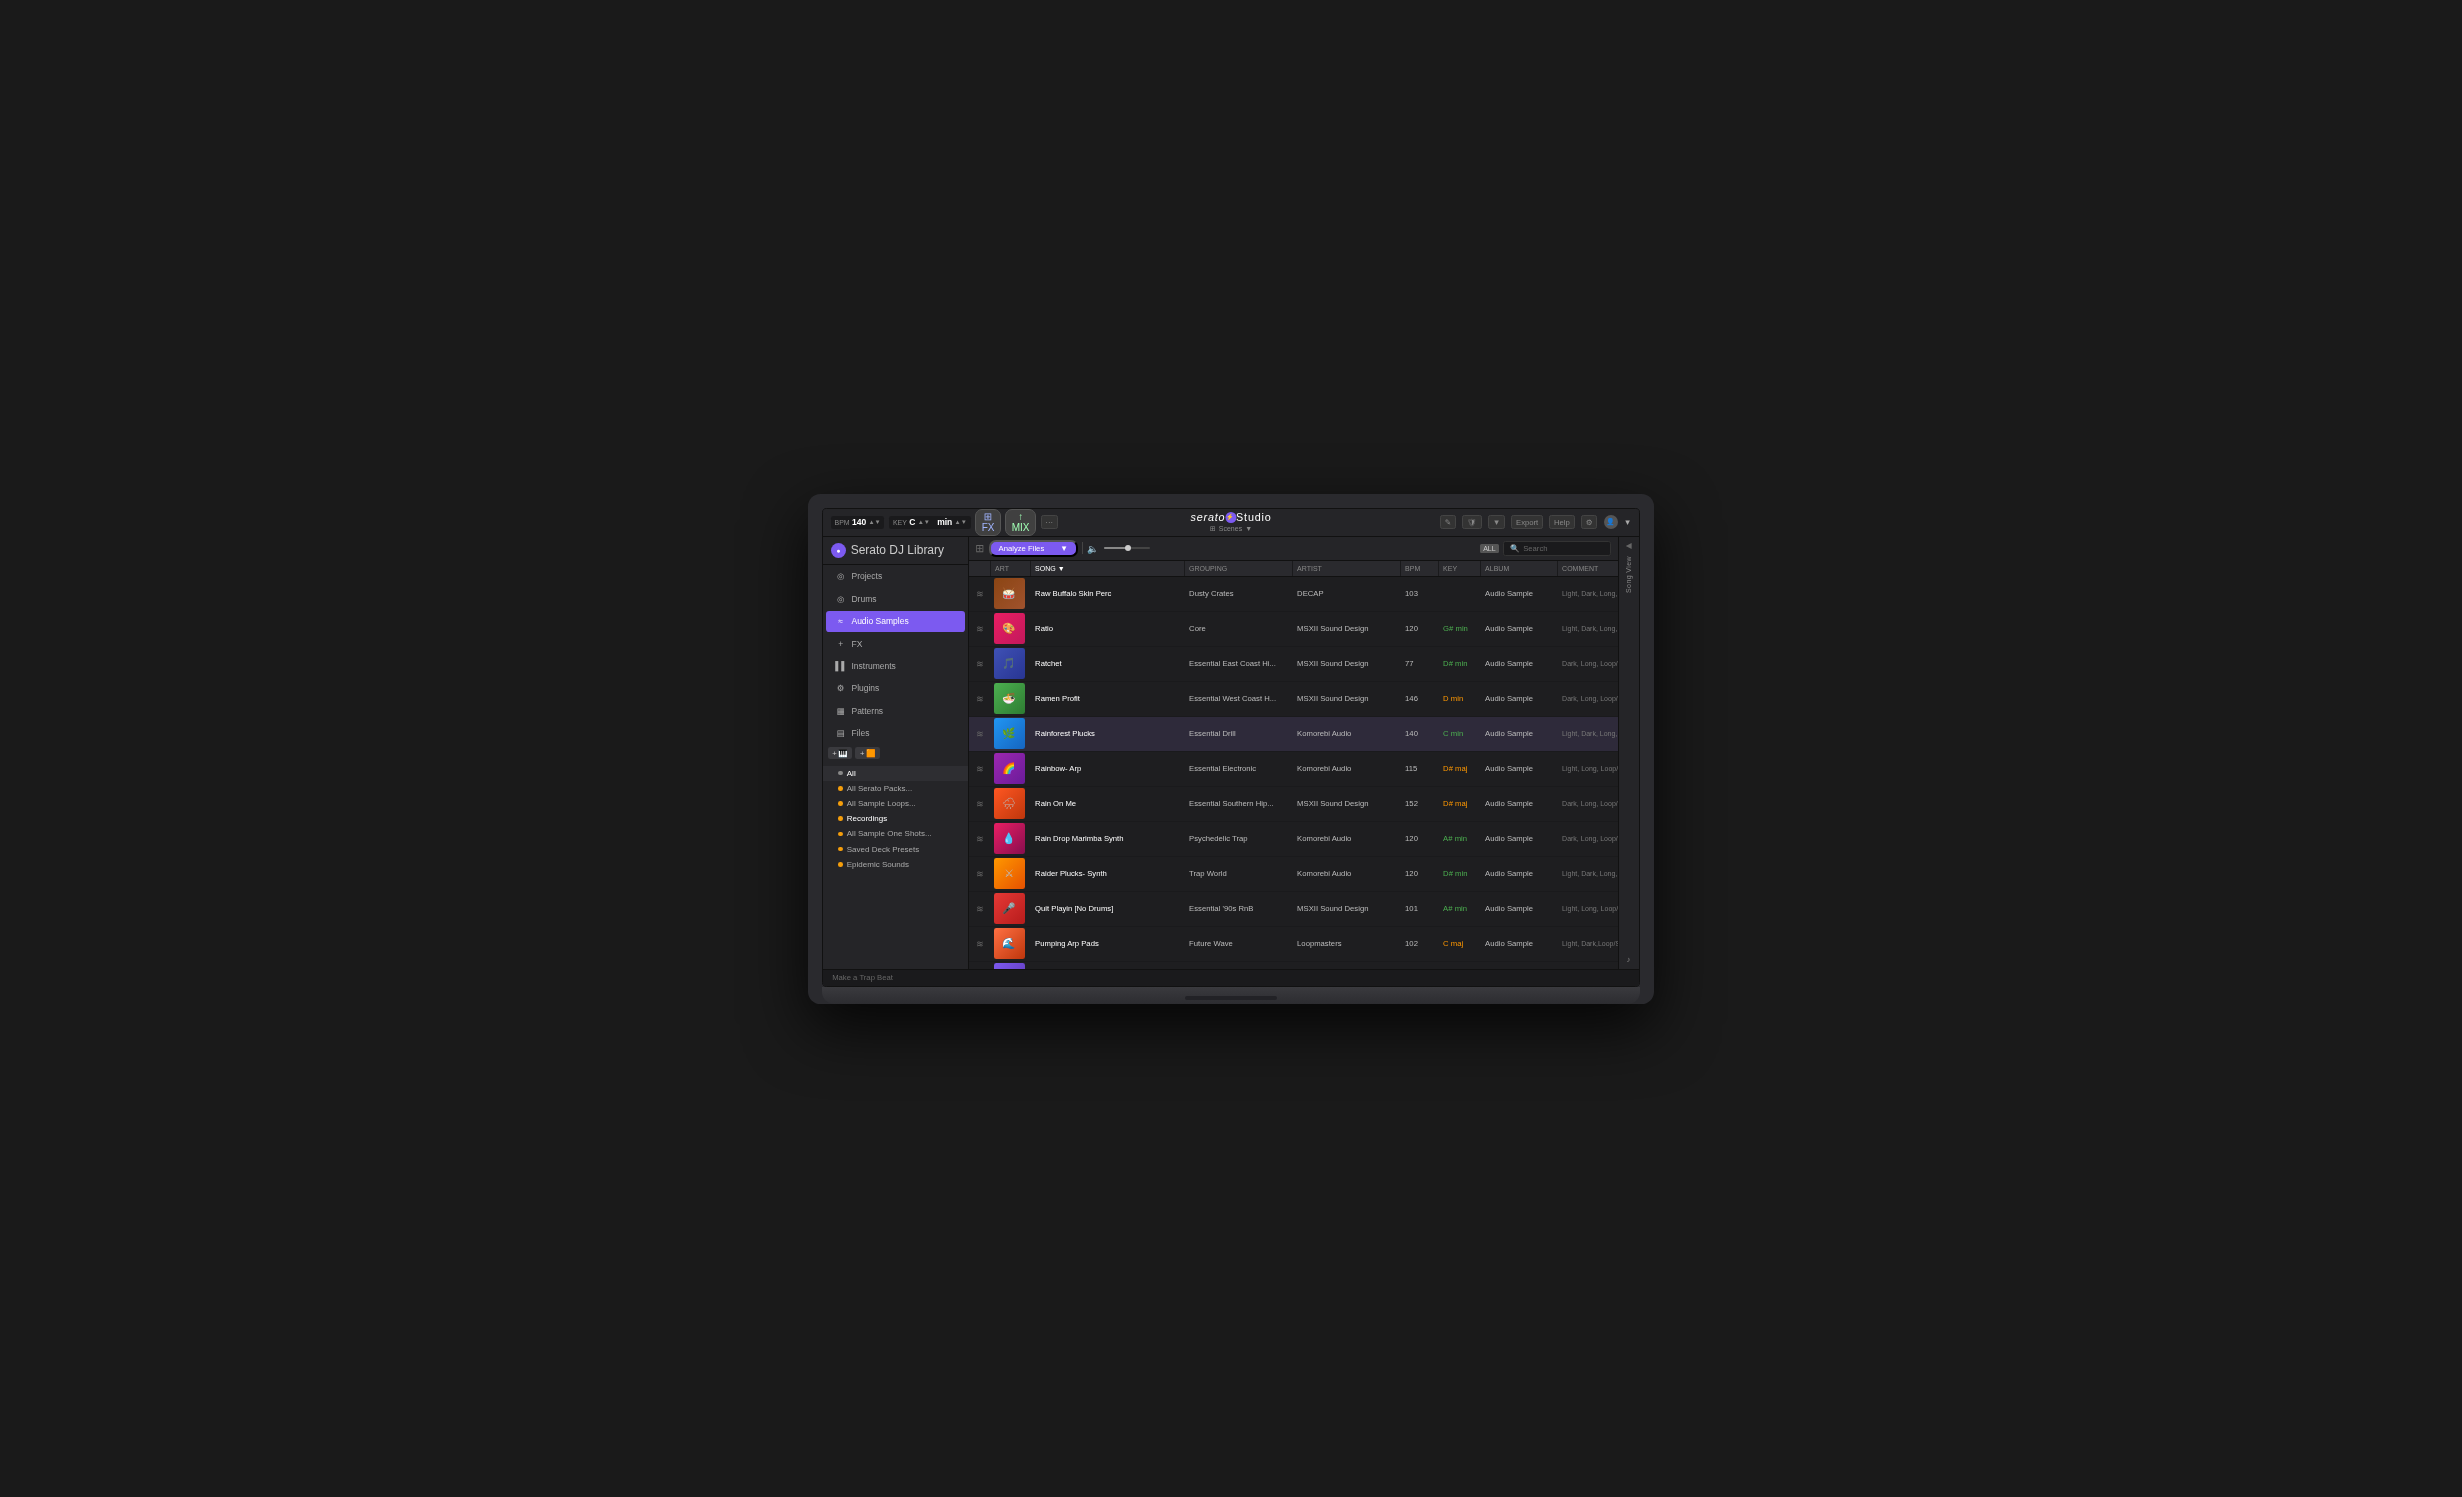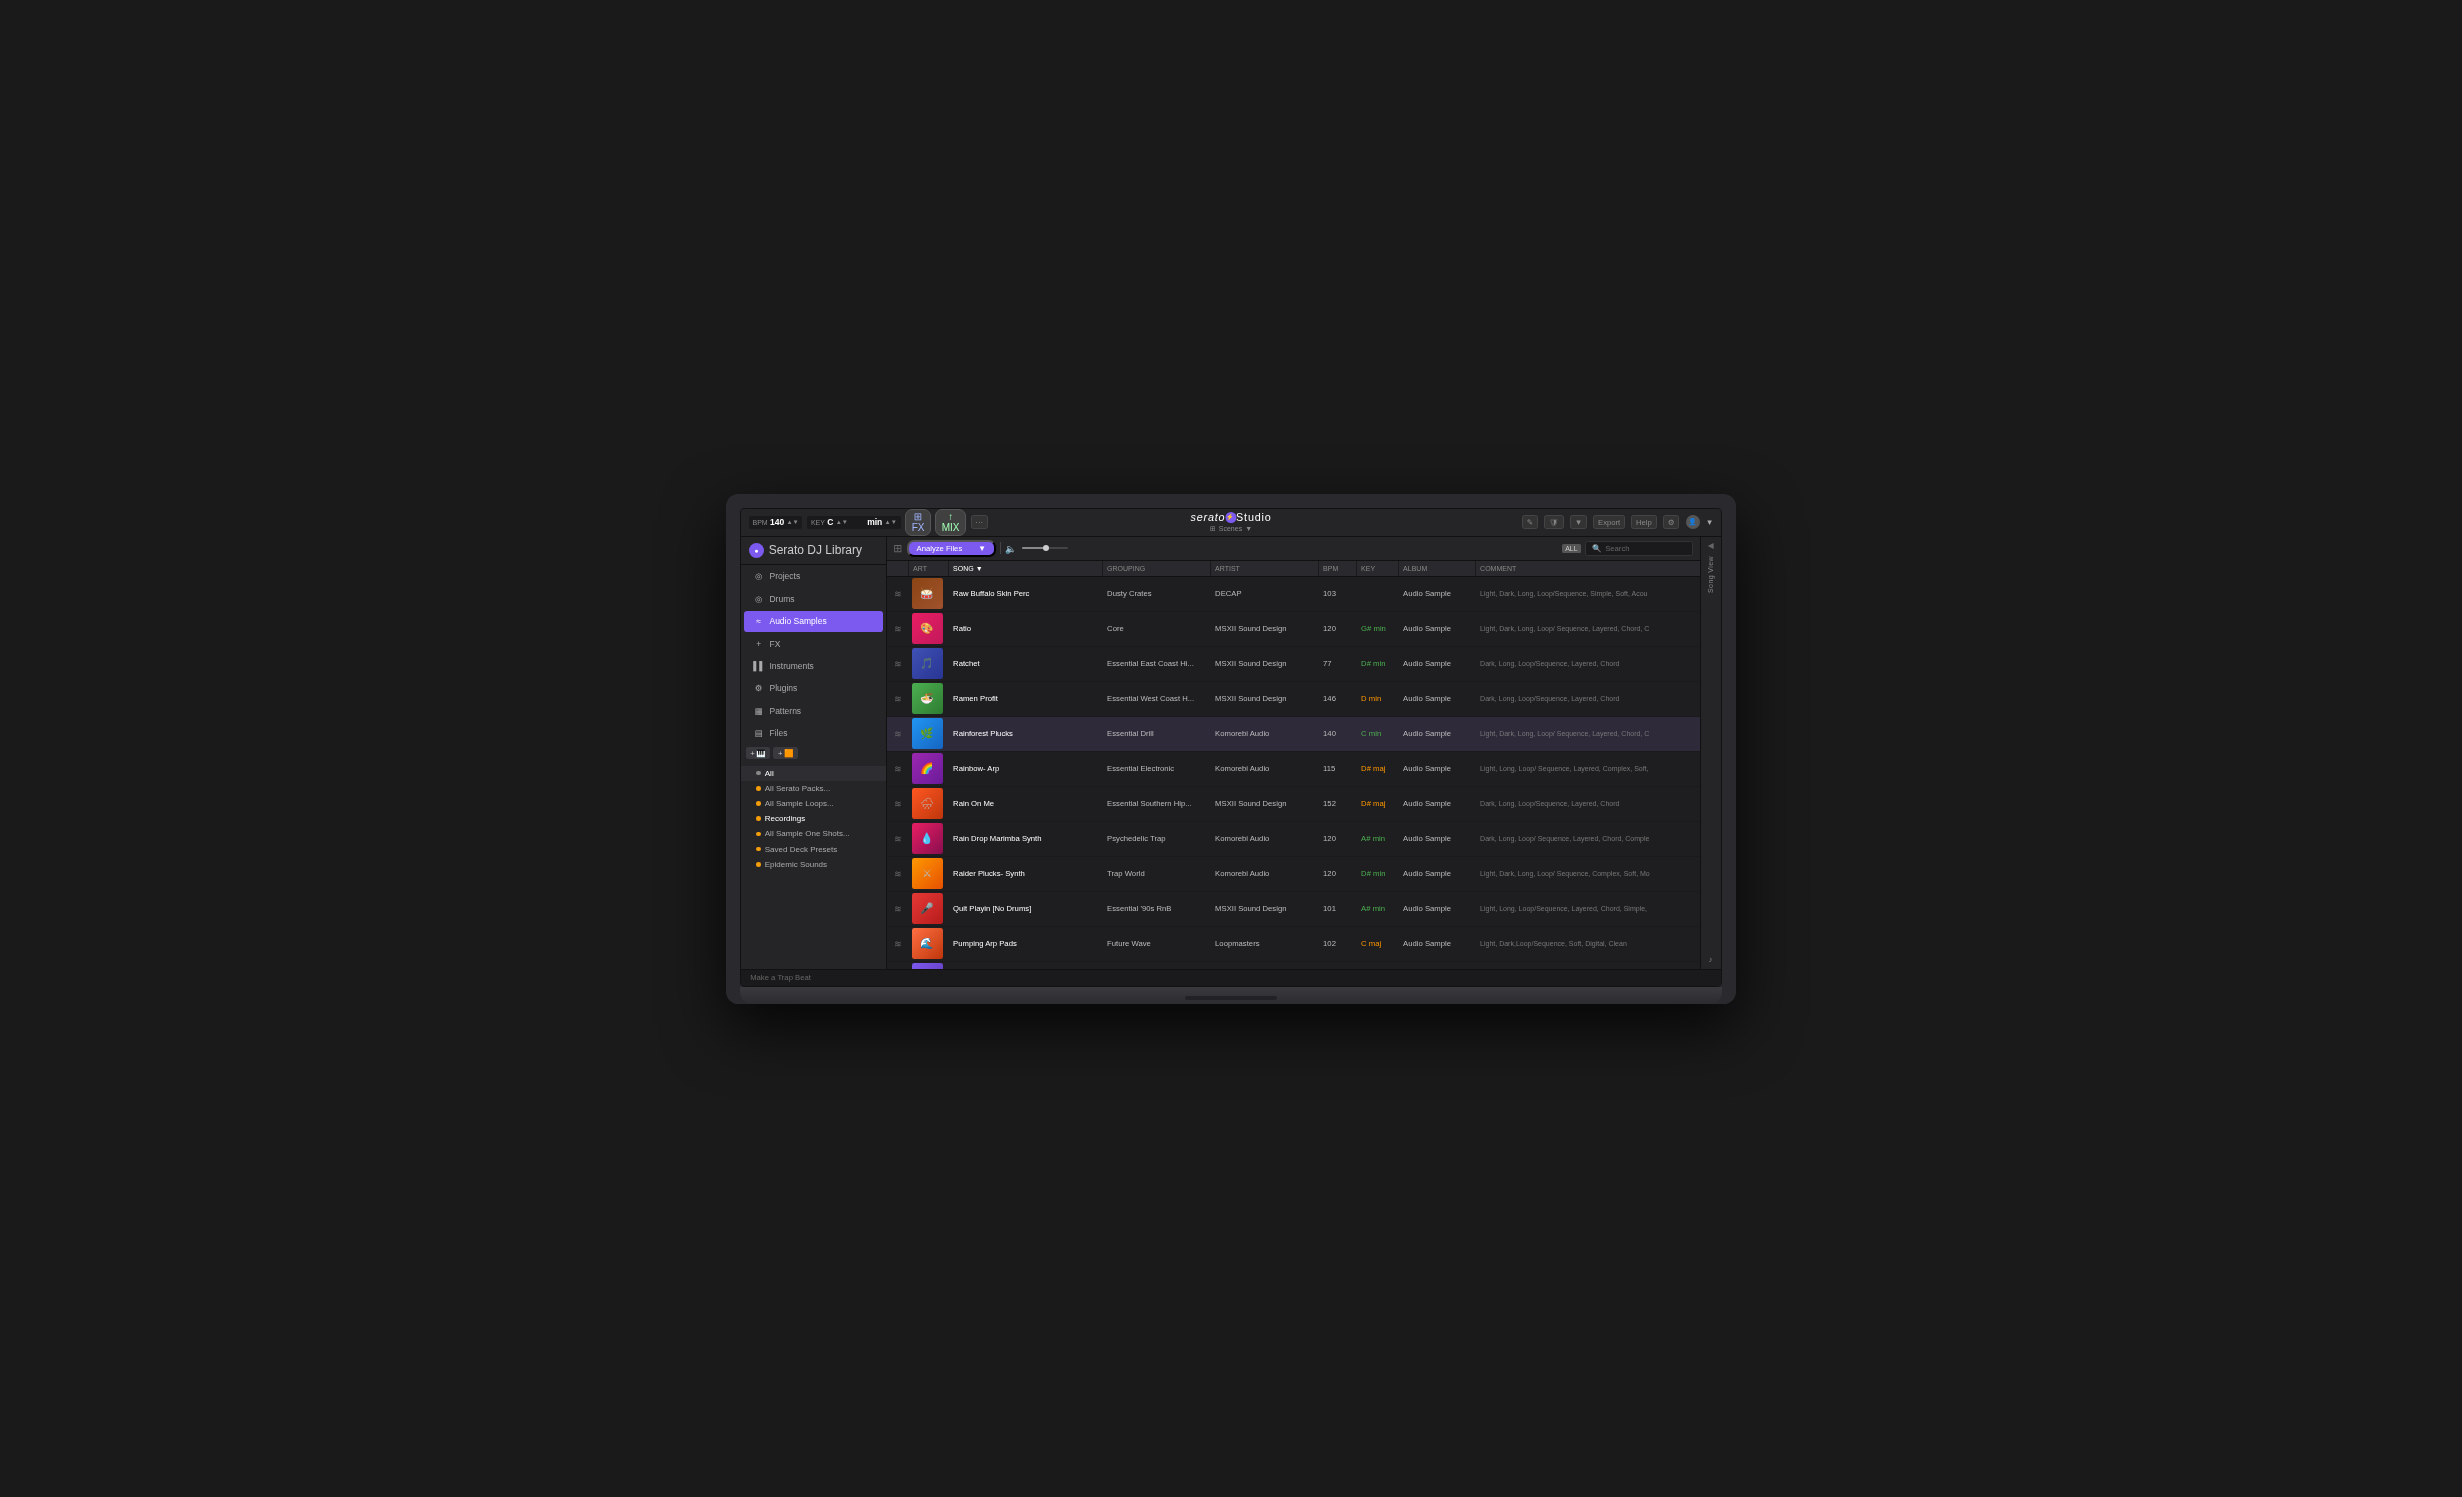--- a/index.html
+++ b/index.html
@@ -6,21 +6,21 @@
     body {
       background: #1a1a1a;
       display: flex;
       justify-content: center;
       align-items: center;
       min-height: 100vh;
       font-family: -apple-system, BlinkMacSystemFont, 'Segoe UI', sans-serif;
     }
 
     .laptop-shell {
-      width: 1010px;
+      width: 846px;
       background: #2a2a2e;
       border-radius: 12.3px;
       padding: 14px 14px 0 14px;
       box-shadow: 0 23px 62px rgba(0,0,0,0.8);
       position: relative;
     }
     .laptop-screen {
       background: #1c1c1e;
       border-radius: 4.6px;
       overflow: hidden;
@@ -487,21 +487,21 @@
         <div class="top-bar-left">
           <div class="bpm-section">
             <span class="label-sm">BPM</span>
             <span class="bpm-value">140</span>
             <span class="arrow-btn">▲▼</span>
           </div>
           <div class="key-section">
             <span class="label-sm">KEY</span>
             <span class="bpm-value">C</span>
             <span class="arrow-btn">▲▼</span>
-            <span class="bpm-value" style="margin-left:17px;">min</span>
+            <span class="bpm-value" style="margin-left:5px;">min</span>
             <span class="arrow-btn">▲▼</span>
           </div>
           <button class="fx-btn">⊞ FX</button>
           <button class="mix-btn">↑ MIX</button>
           <button class="icon-btn">···</button>
         </div>
 
         <div class="top-bar-center">
           <div class="serato-logo">
             <span style="font-style:italic;font-weight:300;">serato</span>

